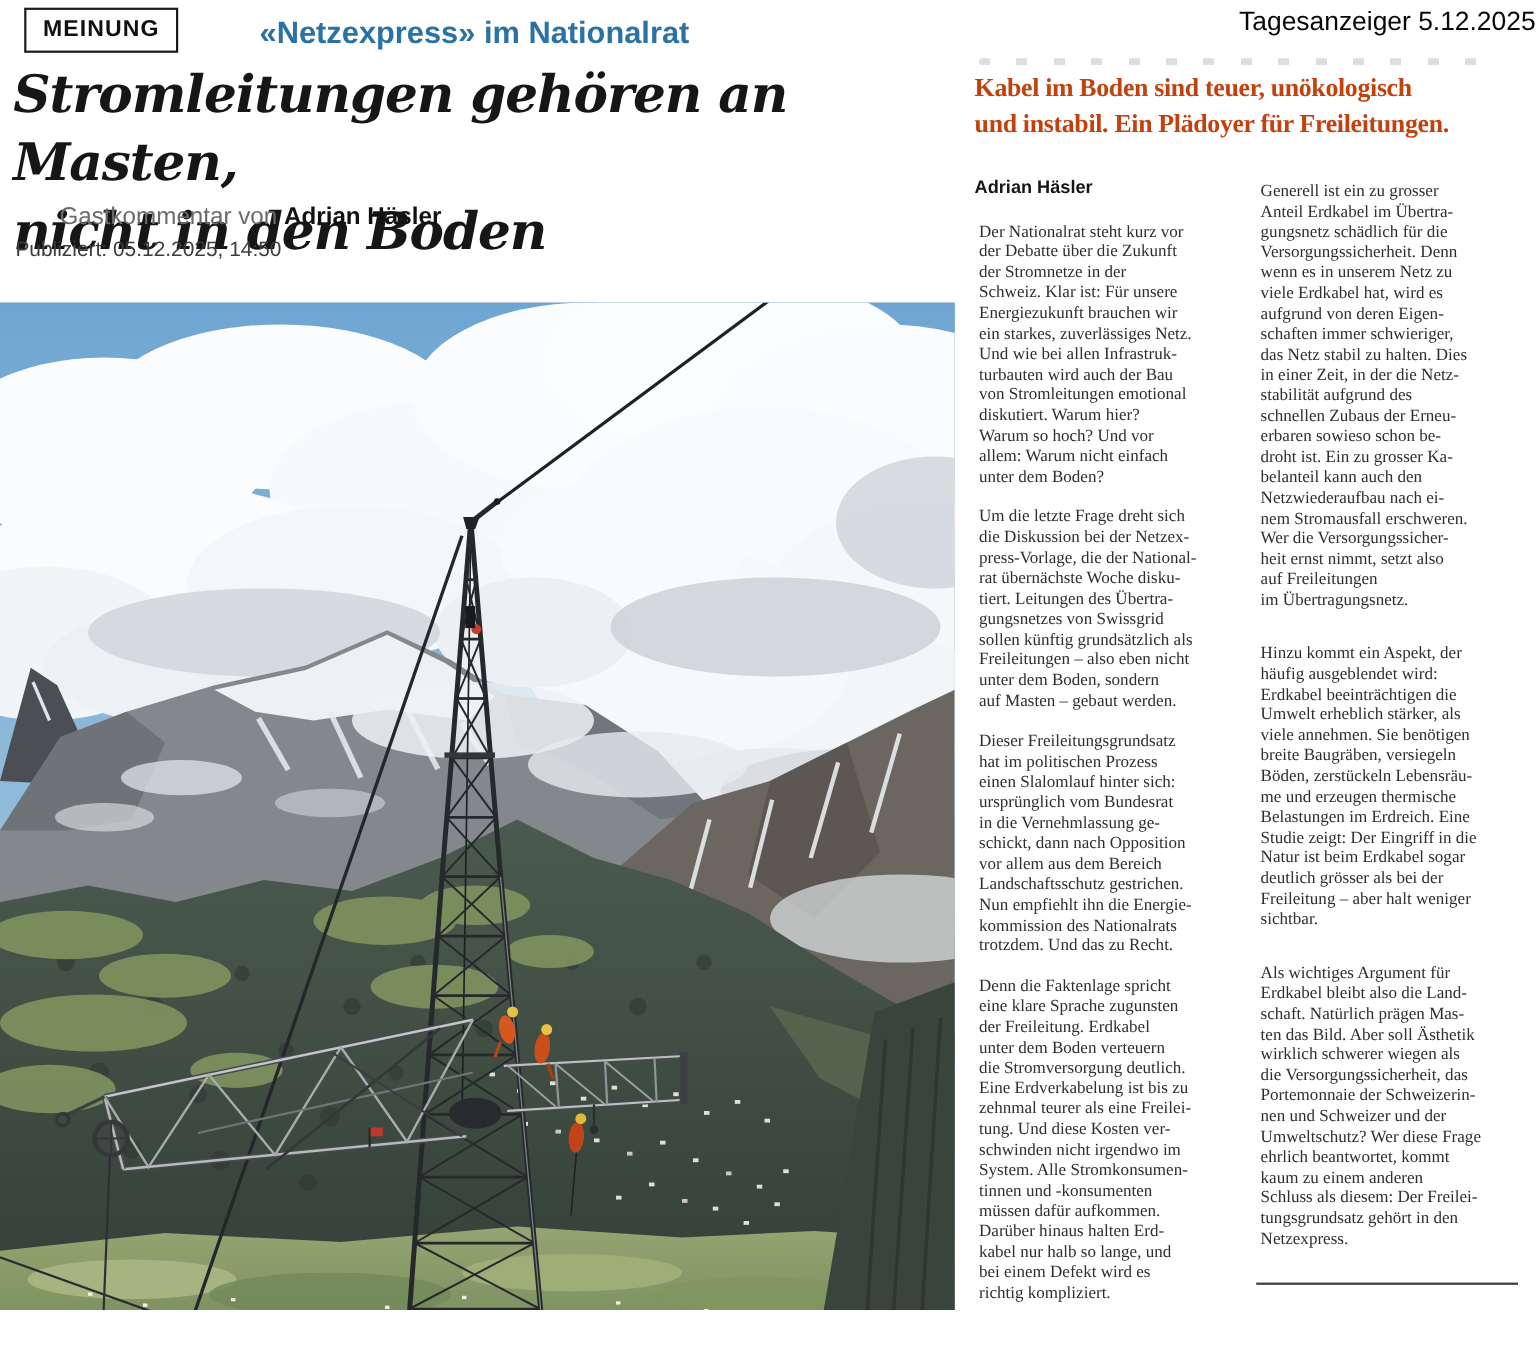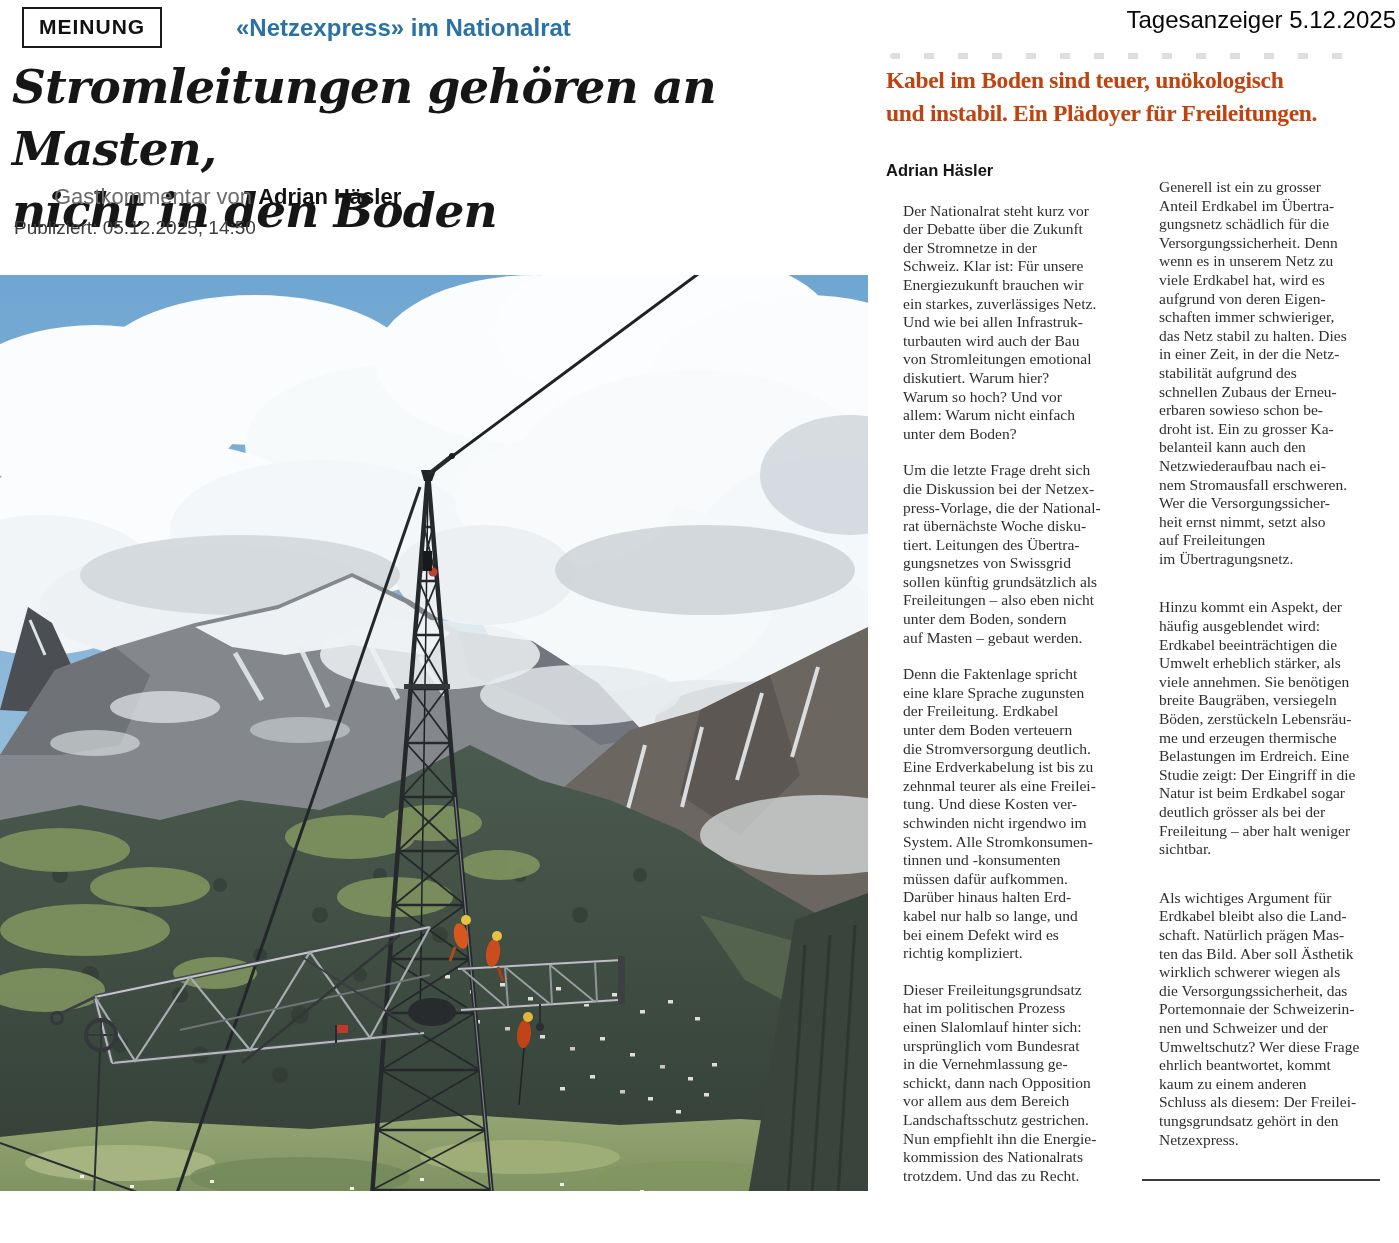--- a/index.html
+++ b/index.html
@@ -2,21 +2,21 @@
 <html><head>
 <meta charset="utf-8">
 <style>
   html,body{margin:0;padding:0;background:#ffffff;}
   .page{position:relative;width:1399px;height:1191px;background:#ffffff;overflow:hidden;
         font-family:"Liberation Sans",sans-serif;}
 
   
   .meinung-box{position:absolute;left:22px;top:7px;border:2.5px solid #1a1a1a;
     padding:6px 15px 7px 15px;font-size:21px;font-weight:bold;letter-spacing:1px;color:#111;}
-  .kicker{position:absolute;left:236px;top:14px;font-size:24px;font-weight:bold;color:#2a72a6;}
+  .kicker{position:absolute;left:236px;top:14px;font-size:28px;font-weight:bold;color:#2a72a6;}
   .headline{position:absolute;left:12px;top:56px;width:860px;
     font-family:"DejaVu Serif",serif;font-style:italic;font-weight:bold;
     font-size:47px;line-height:62px;letter-spacing:-1px;color:#161616;white-space:pre-line;}
   .byline{position:absolute;left:14px;top:184px;font-size:22px;color:#6b6b6b;margin-left:40px;}
   .byline b{color:#121212;}
   .published{position:absolute;left:14px;top:217px;font-size:19px;color:#3c3c3c;}
   .photo{position:absolute;left:0;top:275px;width:868px;height:921px;overflow:hidden;background:#7aa7cc;}
   .photo svg{display:block;width:868px;height:921px;}
   .caption{position:absolute;left:13px;top:1201px;width:948px;font-size:20px;color:#202020;
     white-space:nowrap;overflow:hidden;}
@@ -32,21 +32,21 @@
   .ghost-top{position:absolute;left:890px;top:53px;width:470px;height:6px;opacity:.38;
     background:repeating-linear-gradient(90deg,#a9a9a9 0 10px,transparent 10px 34px);
     filter:blur(.5px);border-radius:3px;}
   .lead{position:absolute;left:886px;top:64px;width:512px;
     font-family:"Liberation Serif",serif;font-weight:bold;font-size:23.5px;line-height:33px;
     letter-spacing:-0.3px;color:#c2410c;white-space:pre-line;}
   .col{position:absolute;top:161px;font-family:"Liberation Serif",serif;
     font-size:15.5px;line-height:18.6px;color:#2e2e2e;}
   .col1{left:886px;width:248px;}
   .col2{left:1142px;width:254px;}
-  .col p{margin:17px;white-space:pre-line;}
+  .col p{margin:4px;white-space:pre-line;}
   .col1 p{margin-bottom:18px;}
   .col2 p{margin-bottom:30px;}
   .author{font-family:"Liberation Sans",sans-serif;font-size:16.5px;font-weight:bold;
     color:#151515;margin-bottom:22px;}
   .rule{border:0;border-top:2px solid #3a3a3a;width:238px;margin:20px 0 12px 0;}
   .bio{font-family:"Liberation Sans",sans-serif;font-size:16.5px;line-height:21px;
     color:#4a4a4a;white-space:pre-line;}
 </style>
 </head>
 <body>
@@ -357,47 +357,47 @@
     <p>Um die letzte Frage dreht sich
 die Diskussion bei der Netzex-
 press-Vorlage, die der National-
 rat übernächste Woche disku-
 tiert. Leitungen des Übertra-
 gungsnetzes von Swissgrid
 sollen künftig grundsätzlich als
 Freileitungen – also eben nicht
 unter dem Boden, sondern
 auf Masten – gebaut werden.</p>
+    <p>Dieser Freileitungsgrundsatz
+hat im politischen Prozess
+einen Slalomlauf hinter sich:
+ursprünglich vom Bundesrat
+in die Vernehmlassung ge-
+schickt, dann nach Opposition
+vor allem aus dem Bereich
+Landschaftsschutz gestrichen.
+Nun empfiehlt ihn die Energie-
+kommission des Nationalrats
+trotzdem. Und das zu Recht.</p>
     <p>Denn die Faktenlage spricht
 eine klare Sprache zugunsten
 der Freileitung. Erdkabel
 unter dem Boden verteuern
 die Stromversorgung deutlich.
 Eine Erdverkabelung ist bis zu
 zehnmal teurer als eine Freilei-
 tung. Und diese Kosten ver-
 schwinden nicht irgendwo im
 System. Alle Stromkonsumen-
 tinnen und -konsumenten
 müssen dafür aufkommen.
 Darüber hinaus halten Erd-
 kabel nur halb so lange, und
 bei einem Defekt wird es
 richtig kompliziert.</p>
-    <p>Dieser Freileitungsgrundsatz
-hat im politischen Prozess
-einen Slalomlauf hinter sich:
-ursprünglich vom Bundesrat
-in die Vernehmlassung ge-
-schickt, dann nach Opposition
-vor allem aus dem Bereich
-Landschaftsschutz gestrichen.
-Nun empfiehlt ihn die Energie-
-kommission des Nationalrats
-trotzdem. Und das zu Recht.</p>
   </div>
 
   <div class="col col2">
     <p>Generell ist ein zu grosser
 Anteil Erdkabel im Übertra-
 gungsnetz schädlich für die
 Versorgungssicherheit. Denn
 wenn es in unserem Netz zu
 viele Erdkabel hat, wird es
 aufgrund von deren Eigen-

